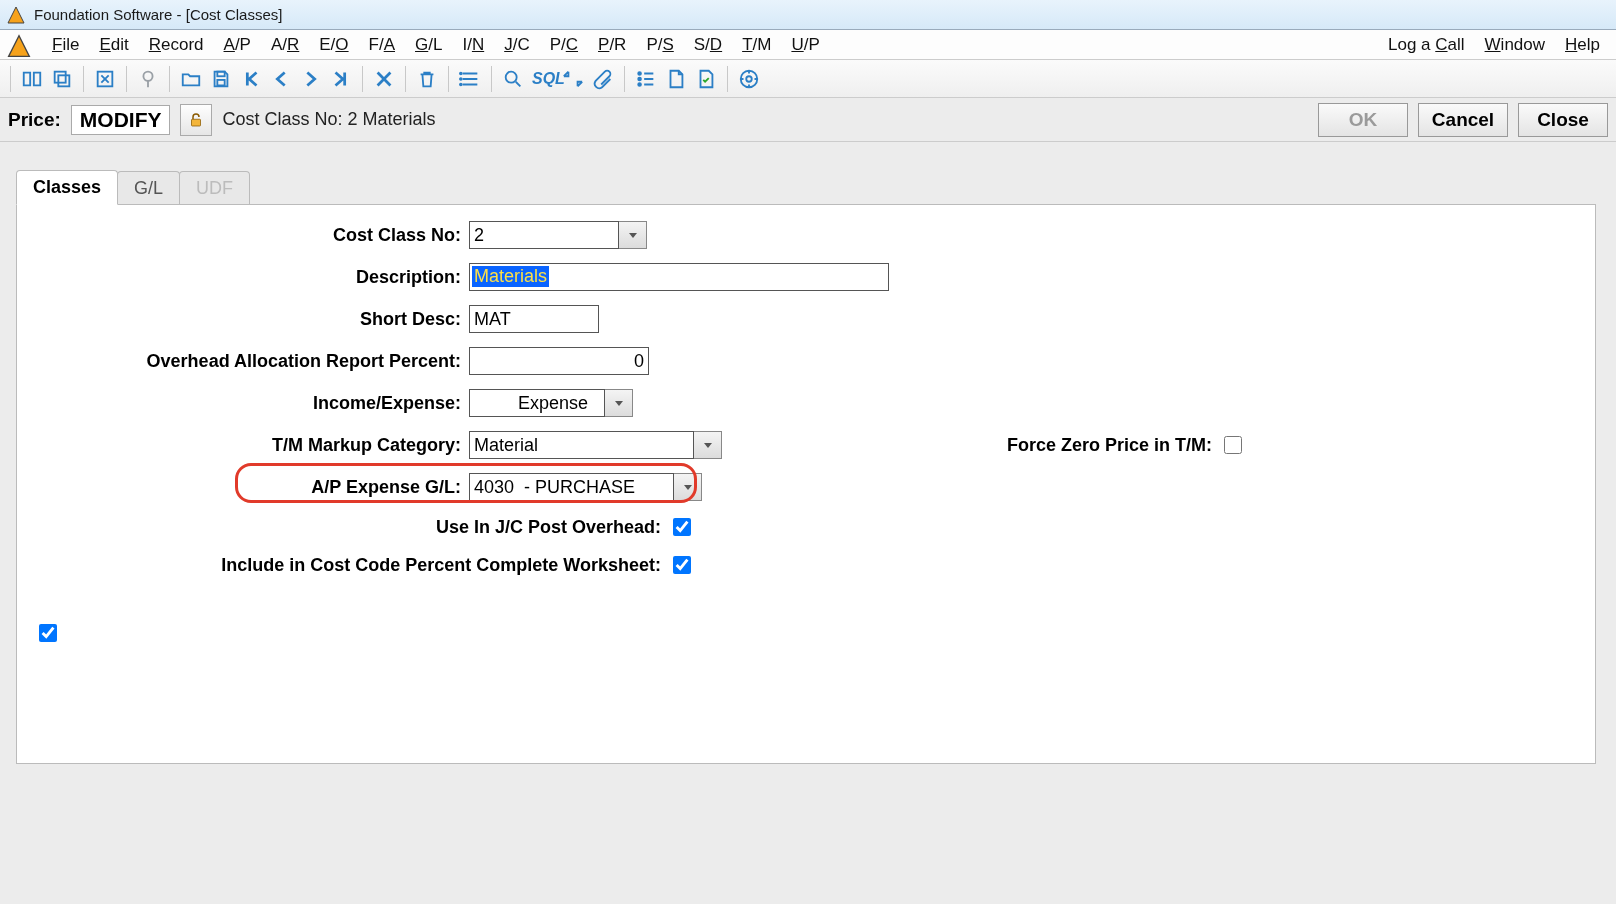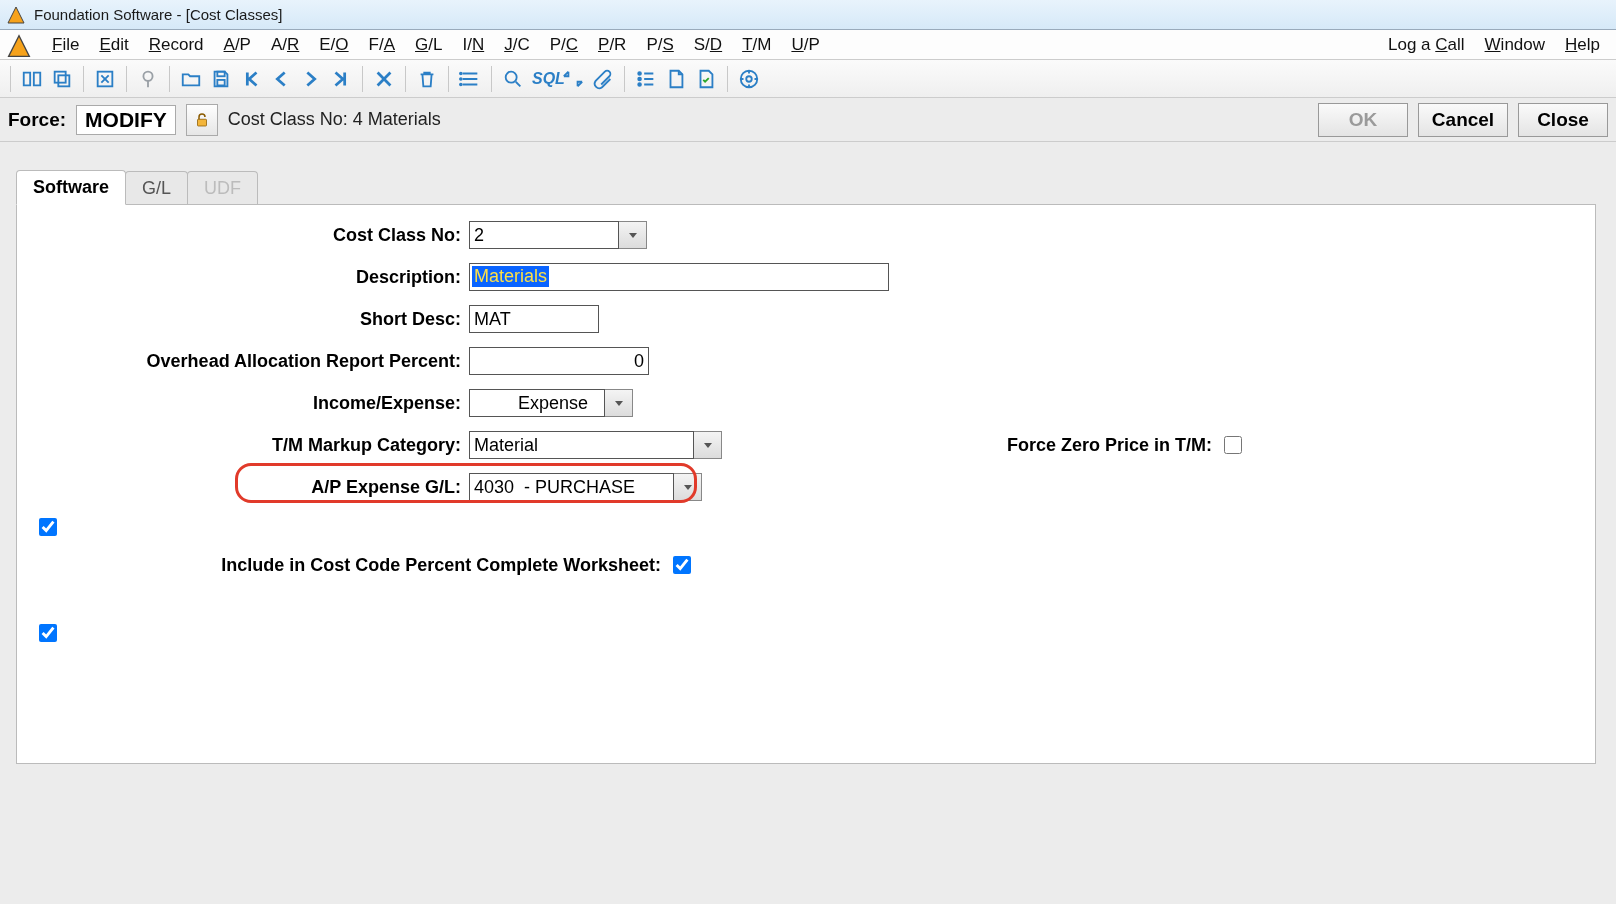--- a/index.html
+++ b/index.html
@@ -414,39 +414,39 @@
   <div class="tb-btn">
       <svg viewBox="0 0 24 24" fill="none" stroke="#2b7fc6" stroke-width="2">
         <circle cx="12" cy="12" r="9"></circle>
         <circle cx="12" cy="12" r="3"></circle>
         <path d="M12 3v3M12 18v3M3 12h3M18 12h3"></path>
       </svg>
     </div>
 </div>
 
 <div class="modebar">
-  <span class="mode-label">Force:</span>
+  <span class="mode-label">Price:</span>
   <span class="mode-value">MODIFY</span>
   <span class="lock-btn">
     <svg width="18" height="18" viewBox="0 0 24 24" fill="none">
         <rect x="6" y="11" width="12" height="9" rx="1" fill="#f3b53a" stroke="#8a5a00"></rect>
         <path d="M8 11V8a4 4 0 018 0" stroke="#8a5a00" stroke-width="2" fill="none"></path>
       </svg>
   </span>
-  <span class="context-label">Cost Class No: 4  Materials</span>
+  <span class="context-label">Cost Class No: 2  Materials</span>
   <span class="spacer"></span>
   <button class="dlg-btn" disabled="">OK</button>
   <button class="dlg-btn">Cancel</button>
   <button class="dlg-btn">Close</button>
 </div>
 
 <div class="content">
 
   <div class="tabstrip">
-    <div class="tab active">Software</div>
+    <div class="tab active">Classes</div>
     <div class="tab">G/L</div>
     <div class="tab disabled">UDF</div>
   </div>
 
   <div class="tabpanel panel-wrap">
 
     <div class="frow">
       <label class="fld">Cost Class No:</label>
       <div class="combo">
         <input class="combo-input" style="width: 150px;" value="2">
@@ -509,20 +509,21 @@
         <div class="combo-btn">
             <svg viewBox="0 0 10 10">
               <polygon points="1,3 9,3 5,8" fill="#555"></polygon>
             </svg>
           </div>
       </div>
     </div>
     <div class="red-oval" style="left:218px; top:258px; width:462px; height:40px;"></div>
 
     <div class="frow">
+      <label class="fld" style="width:630px">Use In J/C Post Overhead:</label>
       <input type="checkbox" class="chk" checked="" style="">
     </div>
 
     <div class="frow">
       <label class="fld" style="width:630px">Include in Cost Code Percent Complete Worksheet:</label>
       <input type="checkbox" class="chk" checked="" style="">
     </div>
 
     <div class="frow noterow">
       <div class="after">

